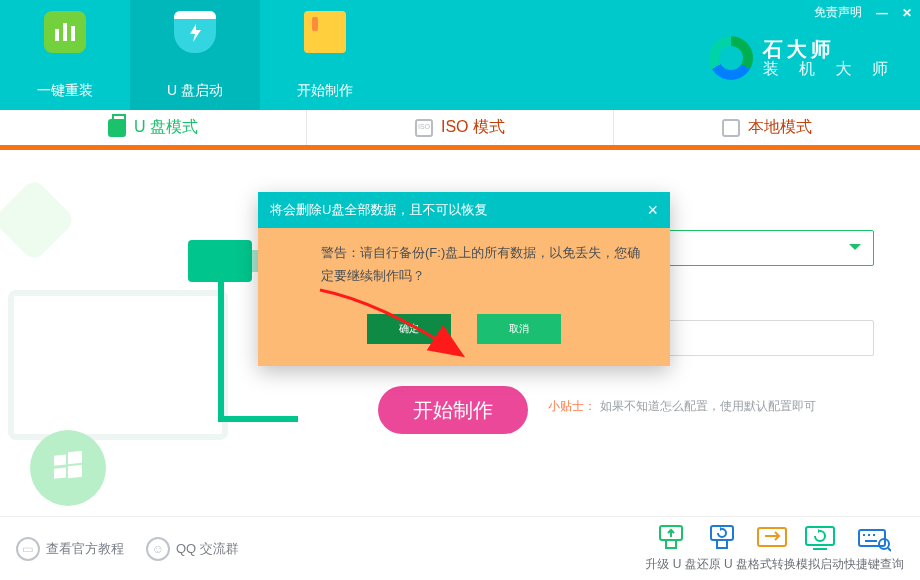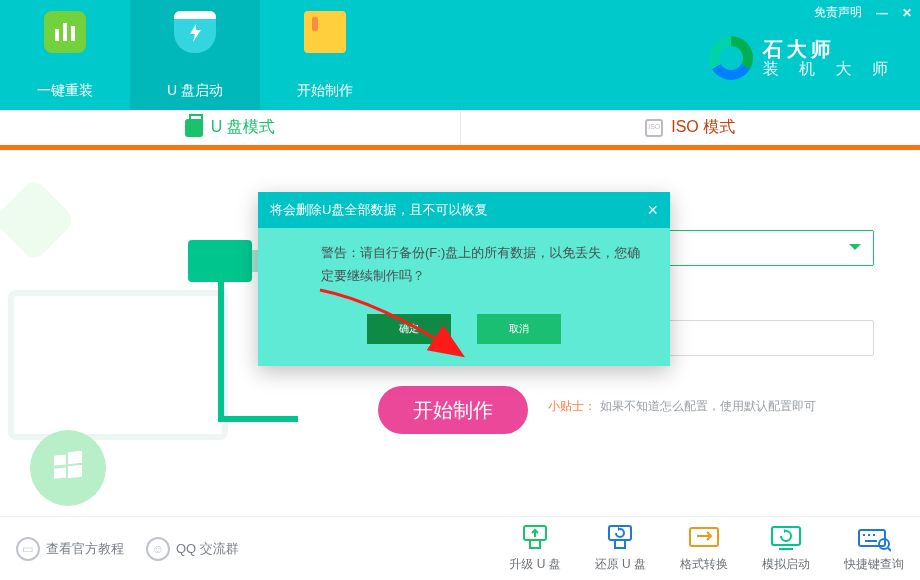--- a/index.html
+++ b/index.html
@@ -59,26 +59,26 @@
   .field-box{position:absolute; right:46px; top:170px; width:260px; height:36px; border:1px solid #d9d9d9; border-radius:2px; background:#fff;}
 
   .start-btn{position:absolute; left:378px; top:236px; width:150px;height:48px;border-radius:24px;background:#ec4899;color:#fff;font-size:20px;display:flex;align-items:center;justify-content:center;cursor:pointer;}
   .hint{position:absolute; left:548px; top:248px; font-size:12px; color:#9aa0a6;}
   .hint b{color:#ff7a45; font-weight:500; margin-right:4px;}
 
   
   .bottom{position:absolute; left:0; right:0; bottom:0; height:64px; border-top:1px solid #eee; display:flex; align-items:center; padding:0 16px; background:#fff;}
   .linkbtn{display:flex;align-items:center;gap:6px;color:#7a7f87;font-size:13px;margin-right:22px;cursor:pointer;}
   .linkbtn .circ{width:24px;height:24px;border:2px solid #bfc4cc;border-radius:50%;display:flex;align-items:center;justify-content:center;font-size:12px;color:#bfc4cc;}
-  .actions{margin-left:auto; display:flex; gap:34px;}
+  .actions{margin-left:auto; display:flex; }
   .act{display:flex;flex-direction:column;align-items:center;gap:4px;color:#6b7075;font-size:12px;cursor:pointer;}
   .act svg{width:34px;height:28px;}
 
   
-  .modal{position:absolute; left:258px; top:192px; width:412px; background:#5eead4; box-shadow:0 6px 20px rgba(0,0,0,.25); z-index:50;}
+  .modal{position:absolute; left:258px; top:192px; width:412px; background:#fdba74; box-shadow:0 6px 20px rgba(0,0,0,.25); z-index:50;}
   .modal-head{height:36px;background:#00c3c6;color:#fff;font-size:13px;display:flex;align-items:center;padding:0 12px;}
   .modal-head .mclose{margin-left:auto;cursor:pointer;font-size:18px;line-height:1;}
   .modal-body{padding:13px 28px 10px; font-size:13px; color:#4a4f55; line-height:1.8;margin-left:35px;}
   .modal-btns{display:flex; gap:26px; justify-content:center; padding:16px 0 22px;}
   .mbtn{width:84px;height:30px;display:flex;align-items:center;justify-content:center;color:#fff;font-size:10px;cursor:pointer;}
   .mbtn.ok{background:#0e8a44;}
   .mbtn.cancel{background:#1bbf72;}
   
   .arrow{position:absolute; left:310px; top:282px; z-index:60; pointer-events:none;}
 </style>
@@ -125,20 +125,24 @@
 </div>
 
 <div class="mode-tabs">
   <div class="mode-tab active">
     <span class="mode-ic usb-ic"></span>
     <span>U 盘模式</span>
   </div>
   <div class="mode-tab">
     <span class="mode-ic iso-ic"></span>
     <span>ISO 模式</span>
+  </div>
+  <div class="mode-tab">
+    <span class="mode-ic pc-ic"></span>
+    <span>本地模式</span>
   </div>
 </div>
 
 <div class="body">
   <div class="deco-a"></div>
   <div class="deco-b"></div>
   <div class="deco-c">
     <svg width="34" height="34" viewBox="0 0 34 34">
         <g fill="#fff">
           <rect x="3" y="5" width="12" height="10" transform="skewY(-6)"></rect>

